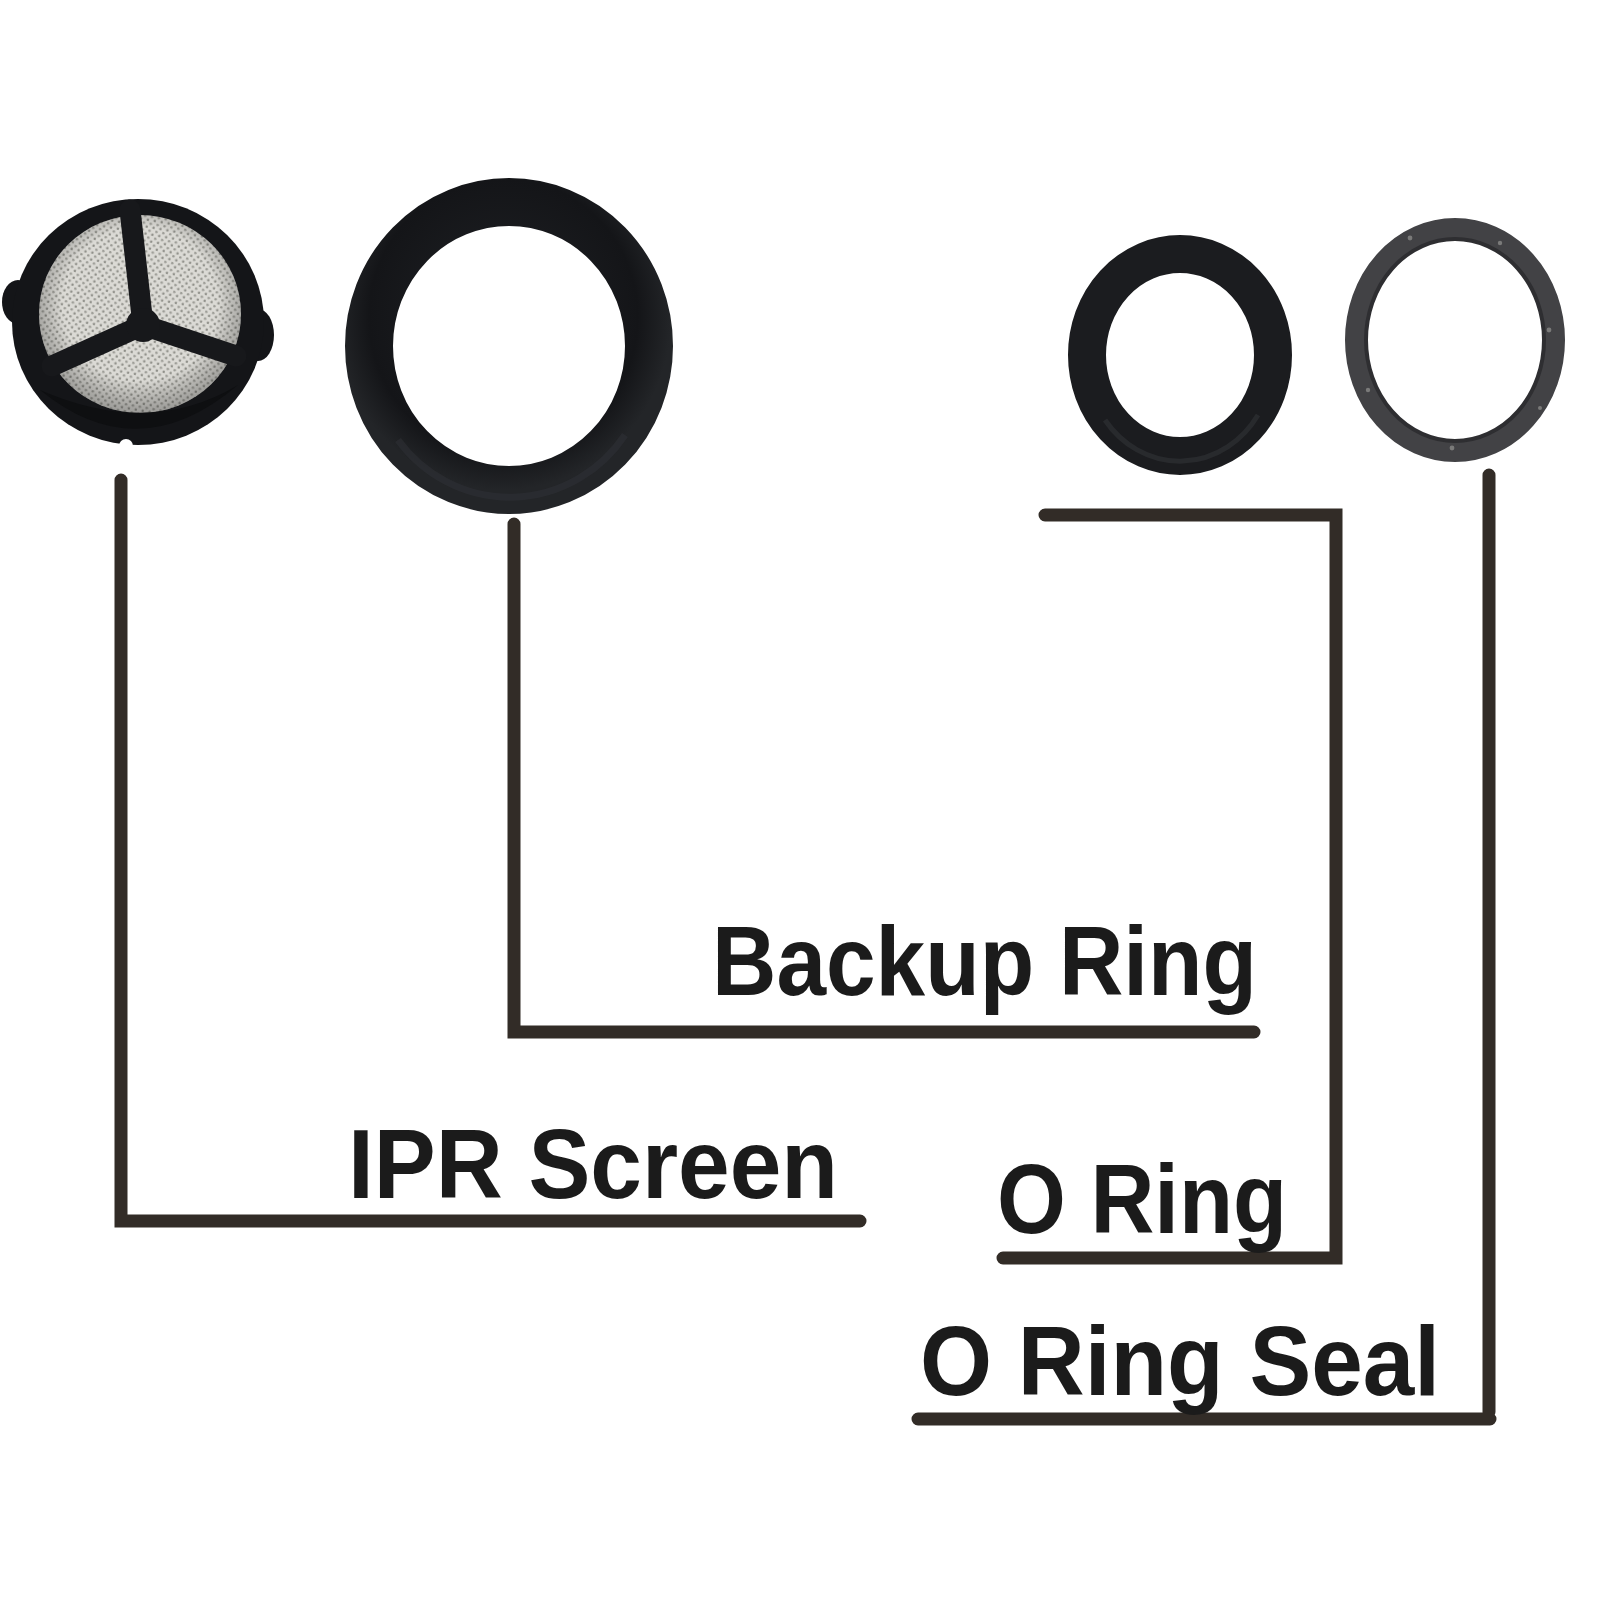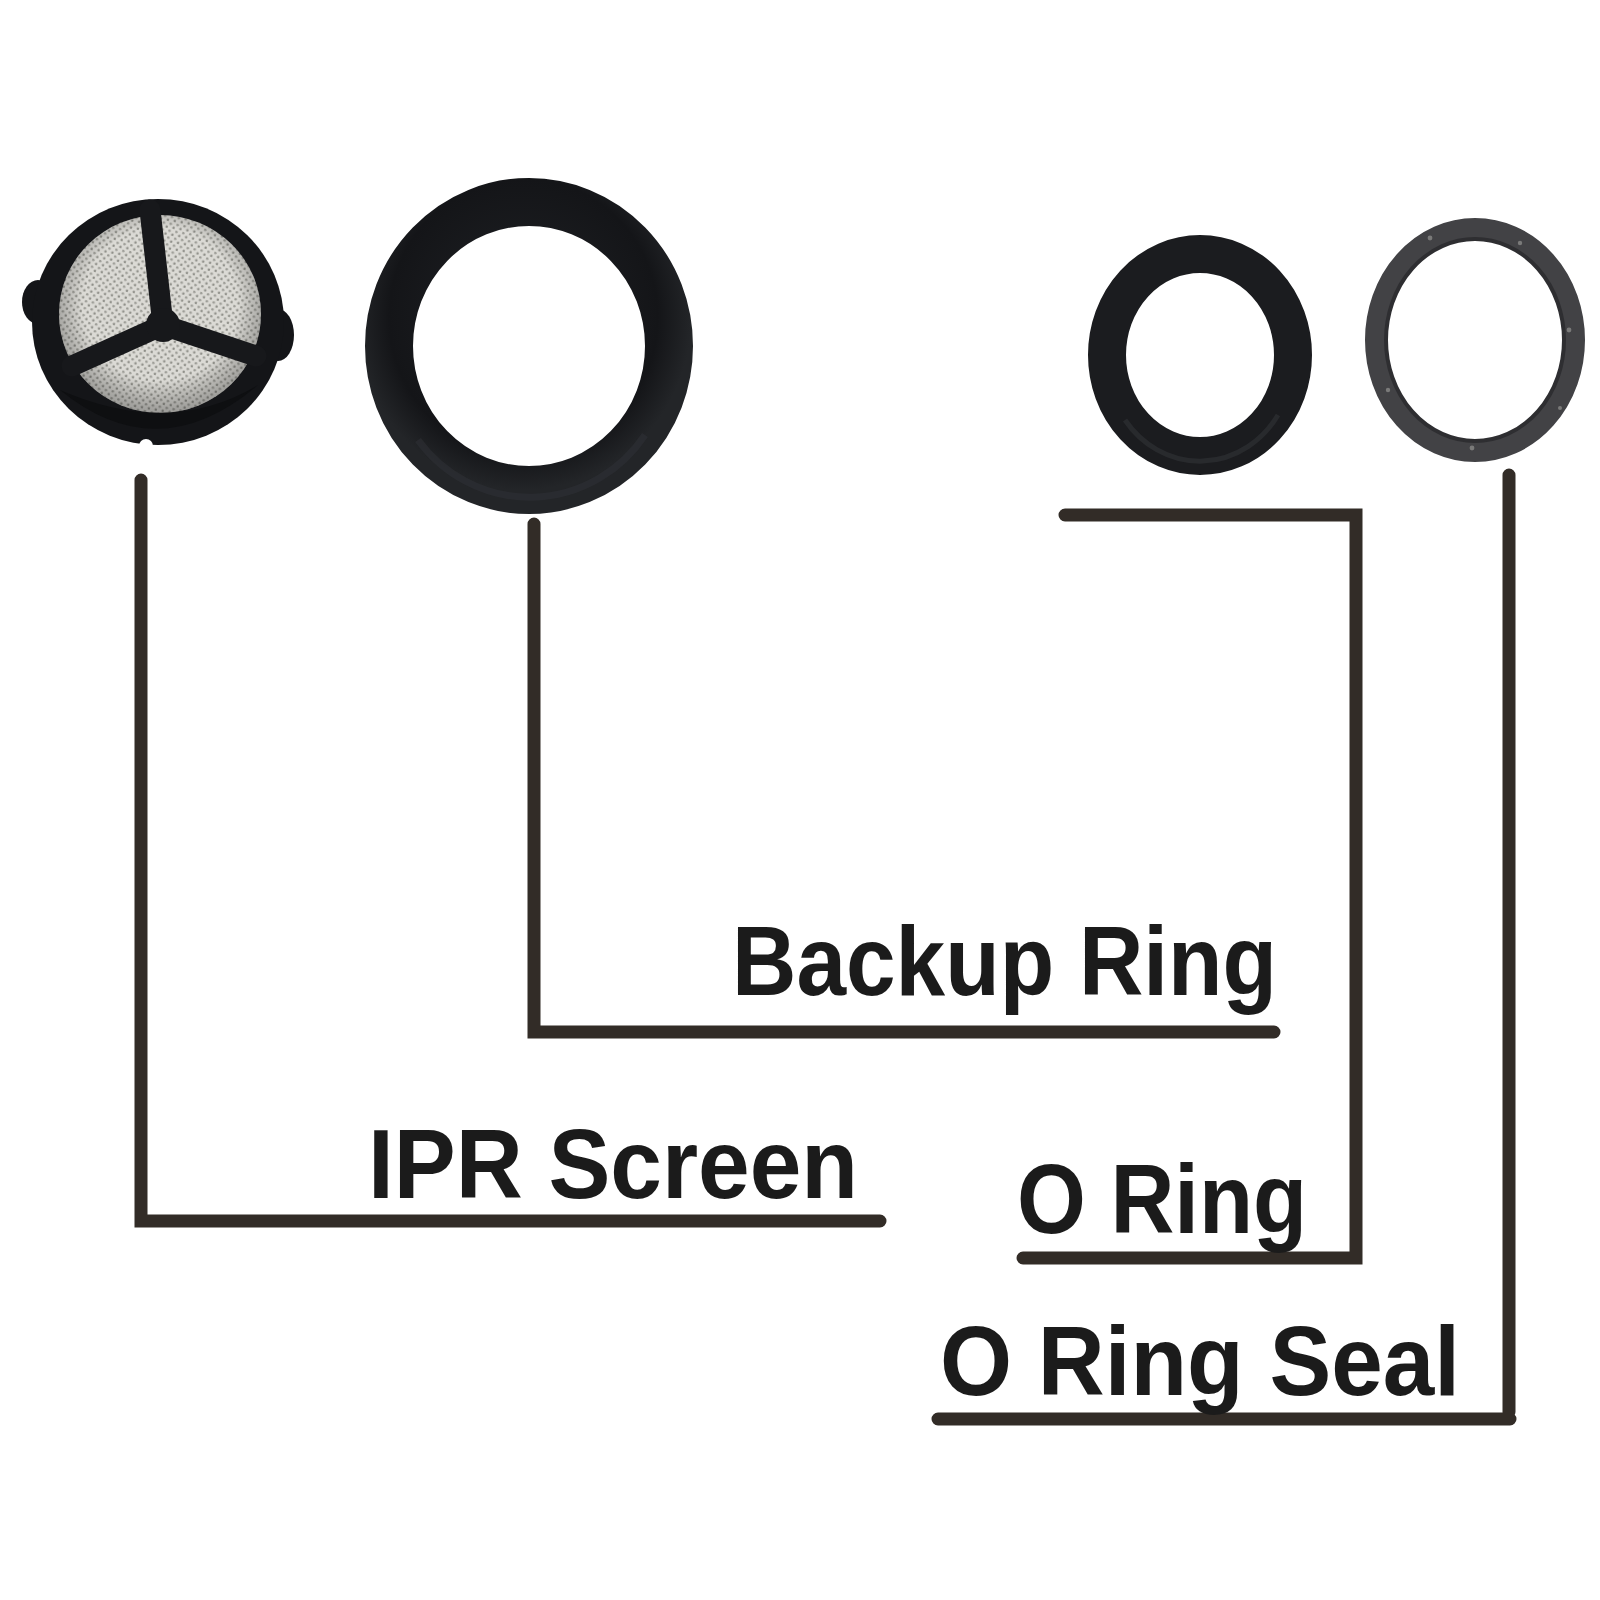--- a/index.html
+++ b/index.html
@@ -1,16 +1,16 @@
 <!DOCTYPE html>
 <html><head>
 <meta charset="utf-8">
 <style>
   html,body{margin:0;padding:0;background:#ffffff;}
-  .stage{position:relative;width:1581px;height:1600px;background:#ffffff;overflow:hidden;padding-left:20px;}
+  .stage{position:relative;width:1581px;height:1600px;background:#ffffff;overflow:hidden;}
   svg{display:block;}
   text{font-family:"Liberation Sans","DejaVu Sans",sans-serif;font-weight:700;}
 </style>
 </head>
 <body>
 
 <div class="stage">
 <svg width="1600" height="1600" viewBox="0 0 1600 1600">
   <defs>
     <pattern id="mesh" width="7" height="7" patternUnits="userSpaceOnUse" patternTransform="rotate(10 0 0)">

